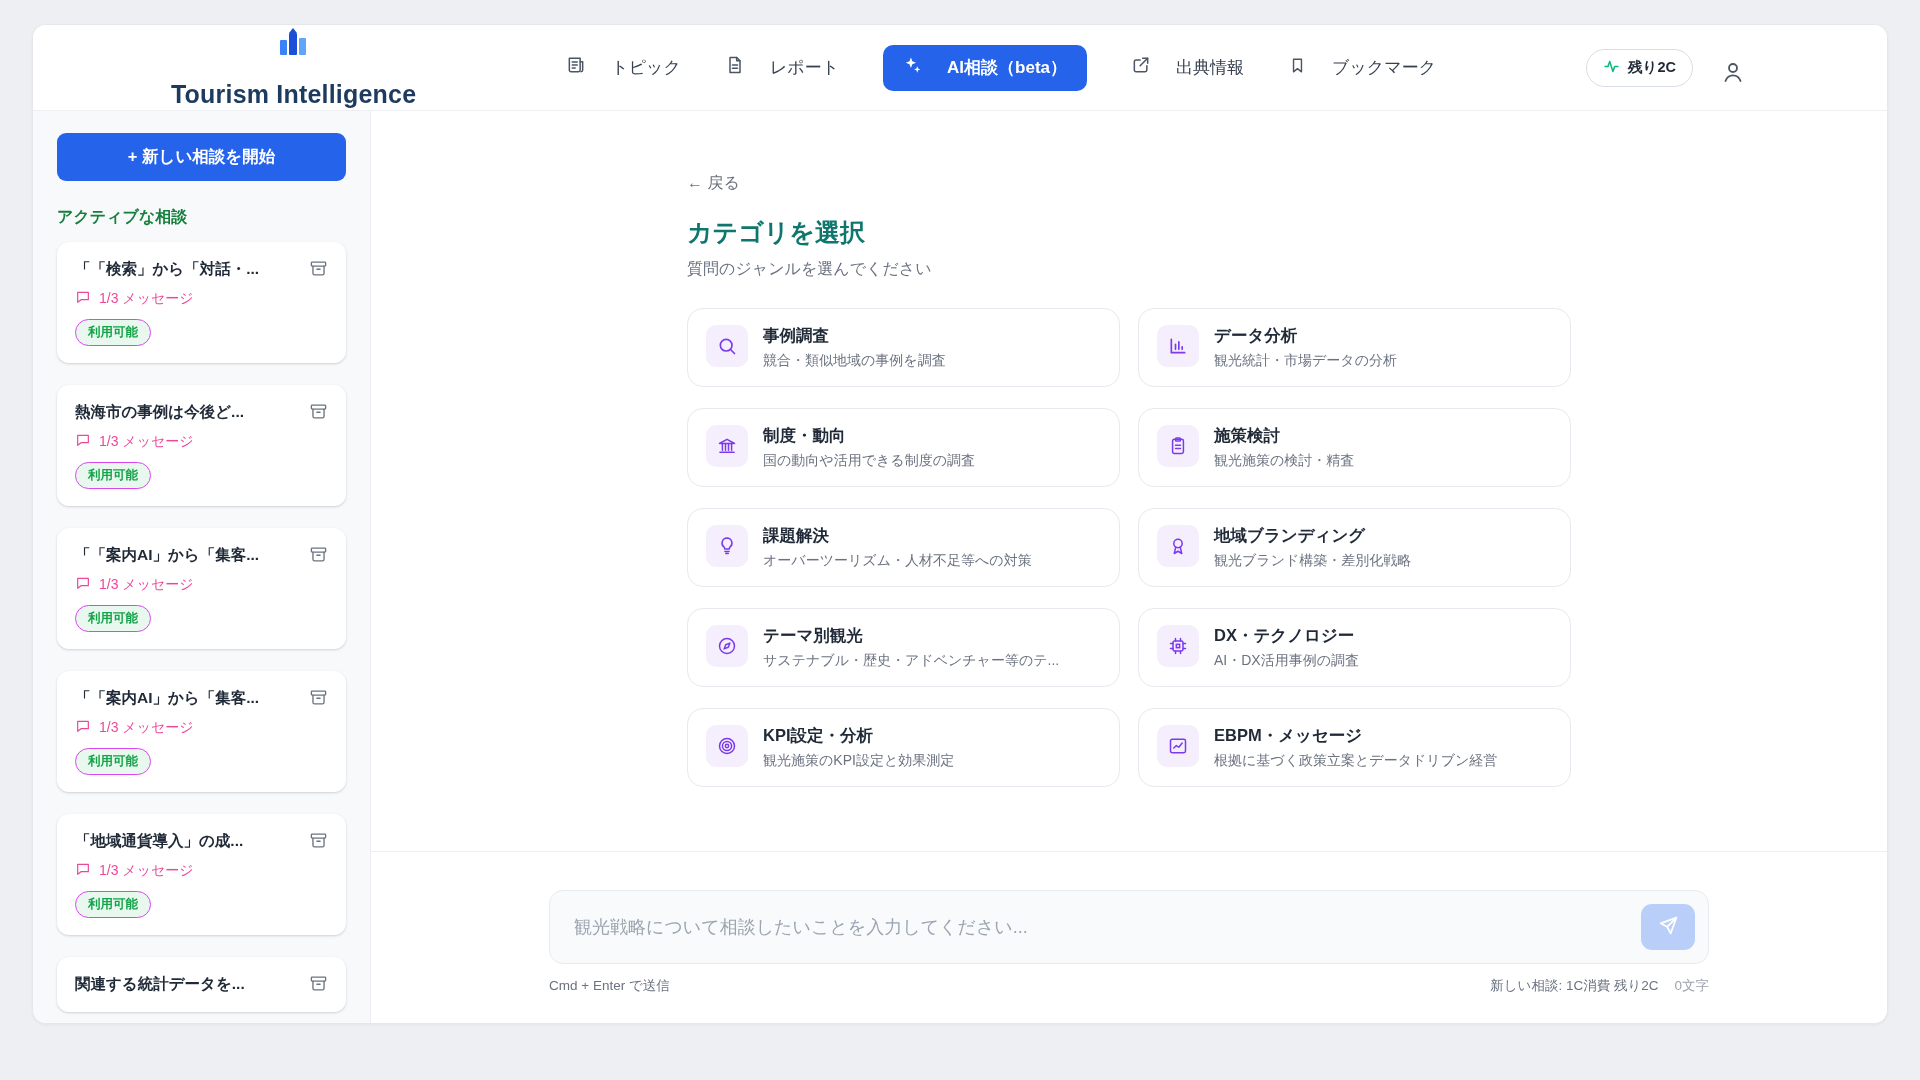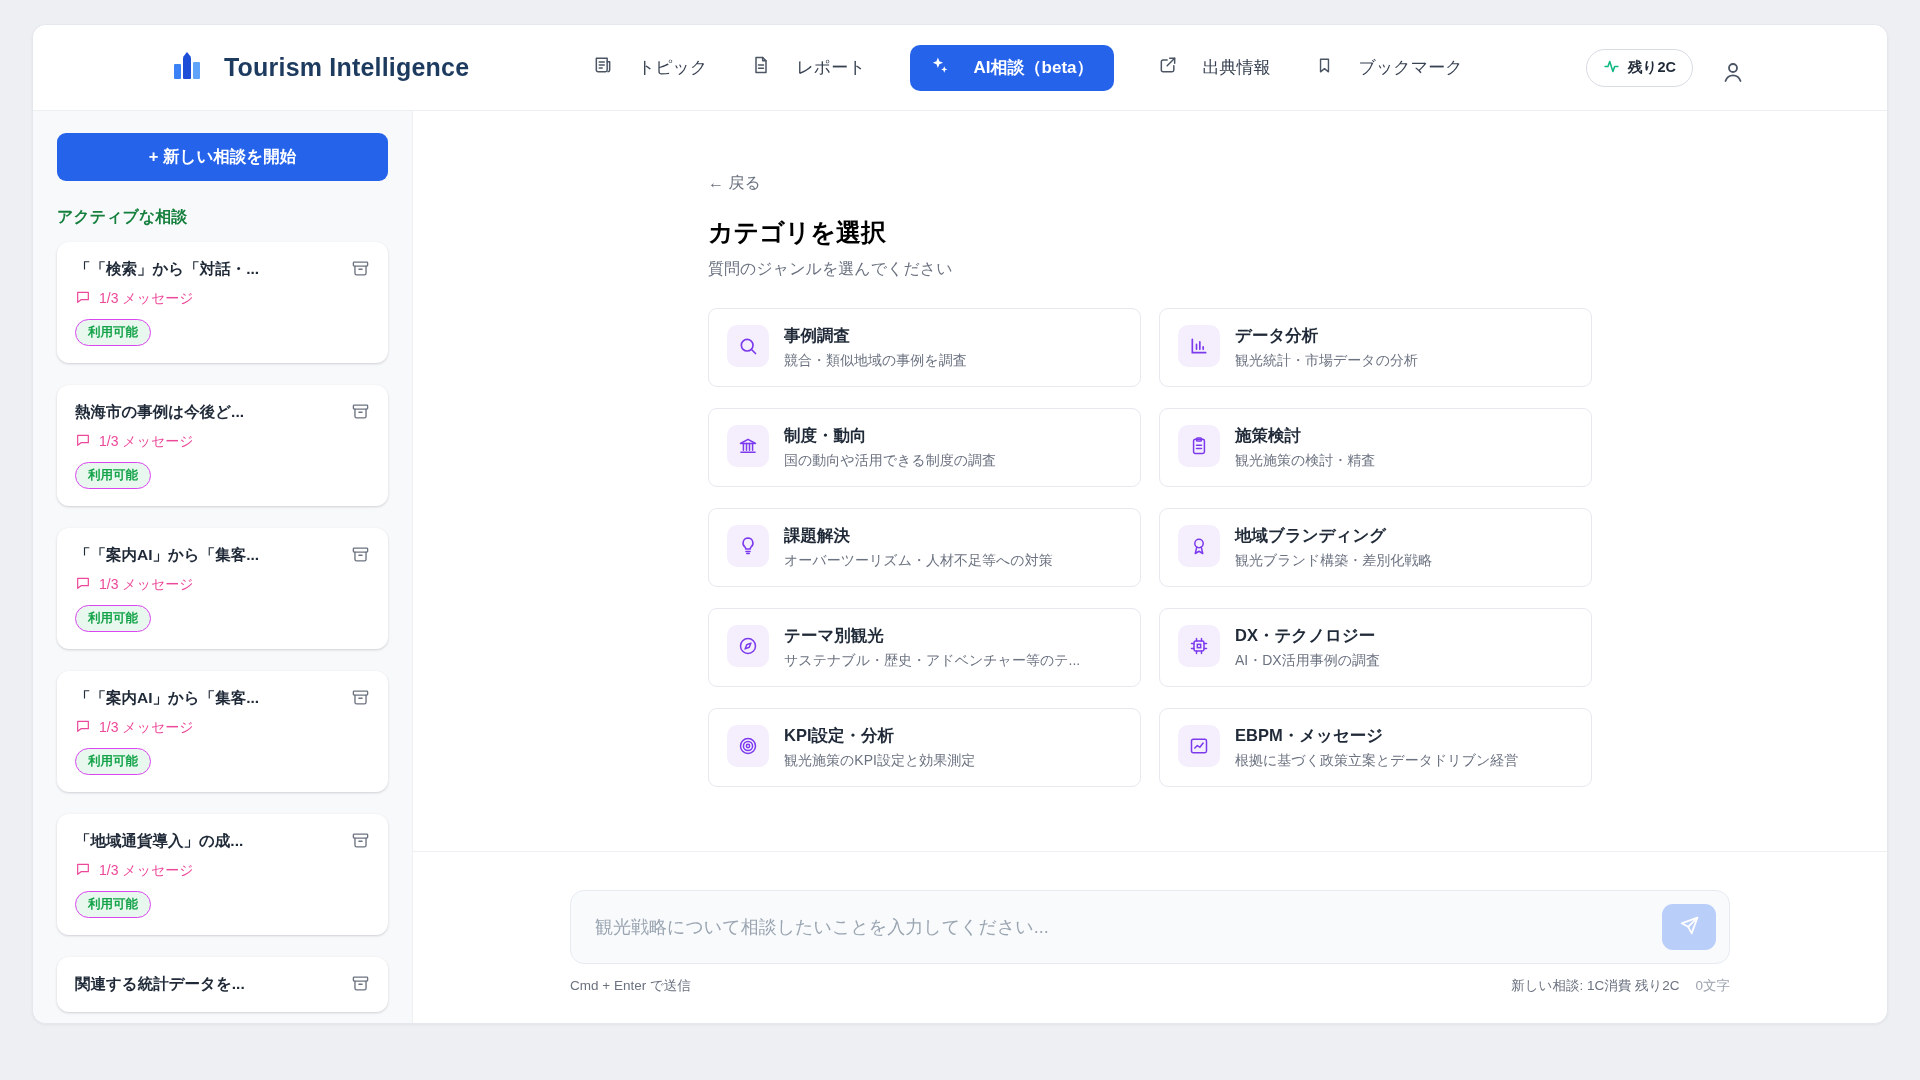--- a/index.html
+++ b/index.html
@@ -24,35 +24,35 @@
   
   .header {
     height:86px;
     flex:none;
     display:flex;
     align-items:center;
     padding:0 46px;
     border-bottom:1px solid #edeff3;
     background:#fff;
   }
-  .logo { display:flex; align-items:center; gap:19px; margin-left:92px; }
+  .logo { display:flex; align-items:center; gap:19px; margin-left:92px;flex-direction:column; }
   .logo-text { font-size:25px; font-weight:700; color:#1d3a5f; letter-spacing:.2px; }
   .nav { display:flex; align-items:center; gap:44px; margin:0 auto; }
   .nav-item { display:flex; align-items:center; gap:25px; font-size:17px; color:#374151; cursor:pointer; white-space:nowrap; }
   .nav-item svg { color:#4b5563; flex:none; }
   .nav-item.active { background:#2563eb; color:#fff; padding:11px 20px; border-radius:10px; font-weight:600; }
   .nav-item.active svg { color:#fff; }
   .header-right { display:flex; align-items:flex-end; gap:28px; margin-right:96px; }
   .credits-pill { display:flex; align-items:center; gap:8px; border:1px solid #d8dde4; border-radius:999px; padding:8px 16px; font-size:14.5px; font-weight:700; color:#1f2937; cursor:pointer; }
   .credits-pill svg { color:#10b981; }
   .avatar-btn { color:#4b5563; cursor:pointer; background:none; border:none; display:flex; }
   
   .body { flex:1; display:flex; min-height:0; }
   .sidebar {
-    width:380px; flex:none;
+    width:338px; flex:none;
     background:#f8f9fb;
     border-right:1px solid #edeff3;
     padding:22px 24px;
     overflow:hidden;
   }
   .new-btn {
     width:100%; height:48px;
     background:#2563eb; color:#fff;
     border:none; border-radius:9px;
     font-size:16.5px; font-weight:600;
@@ -75,25 +75,25 @@
     margin-top:11px; display:inline-block;
     background:#e8f8ee; color:#15a34a; border:1px solid #d946ef;
     font-size:12.5px; font-weight:700;
     padding:4px 12px; border-radius:999px;
   }
   
   .main { flex:1; display:flex; flex-direction:column; min-width:0; background:#fff; }
   .content { flex:1; overflow:hidden; }
   .content-inner { width:884px; margin:0 auto; padding-top:62px; }
   .back-link { color:#6b7280; font-size:16px; background:none; border:none; cursor:pointer; font-family:inherit; }
-  .page-title { margin-top:22px; font-size:25px; font-weight:700; color:#000000; }
+  .page-title { margin-top:22px; font-size:25px; font-weight:700; color:#0f766e; }
   .page-sub { margin-top:10px; font-size:16px; color:#6b7280; }
   .cat-grid { margin-top:28px; display:grid; grid-template-columns:1fr 1fr; gap:21px 18px; }
   .cat-card {
-    border:1px solid #e7e9ef; border-radius:9px; background:#fff;
+    border:1px solid #e7e9ef; border-radius:16px; background:#fff;
     padding:16px 18px; display:flex; gap:15px; align-items:flex-start; cursor:pointer;
   }
   .cat-icon {
     width:42px; height:42px; border-radius:10px; flex:none;
     background:#f5effd; color:#7c3aed;
     display:flex; align-items:center; justify-content:center;
   }
   .cat-title { font-size:16.5px; font-weight:700; color:#1f2937; }
   .cat-desc { margin-top:5px; font-size:14px; color:#6b7280; max-width:320px; white-space:nowrap; overflow:hidden; text-overflow:ellipsis; }
   

